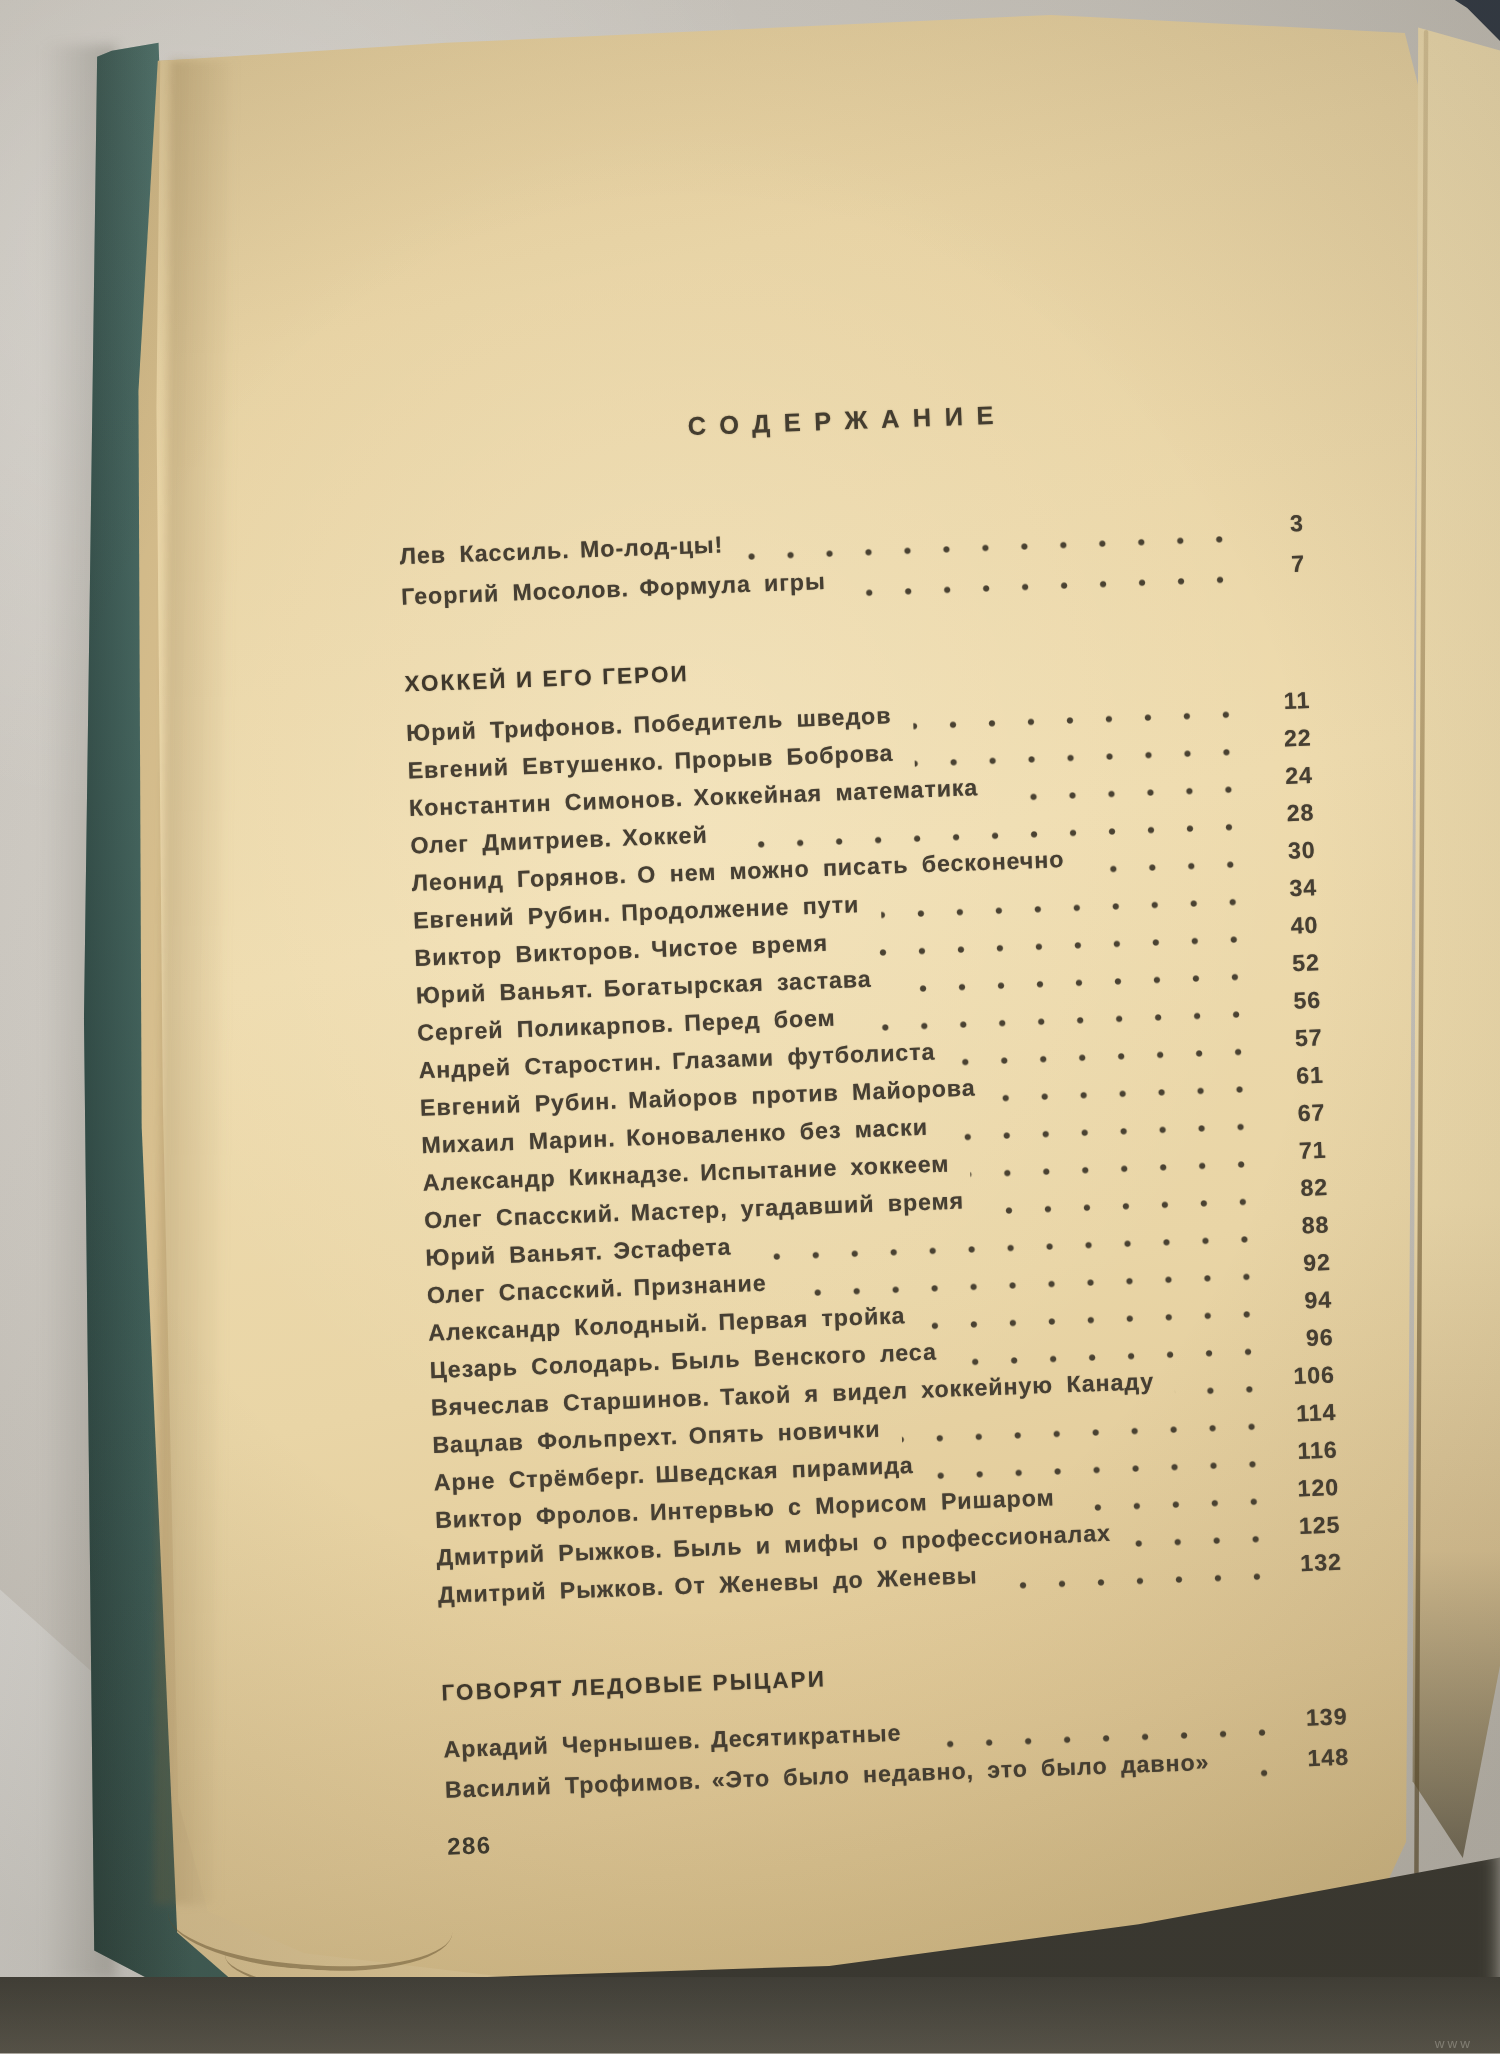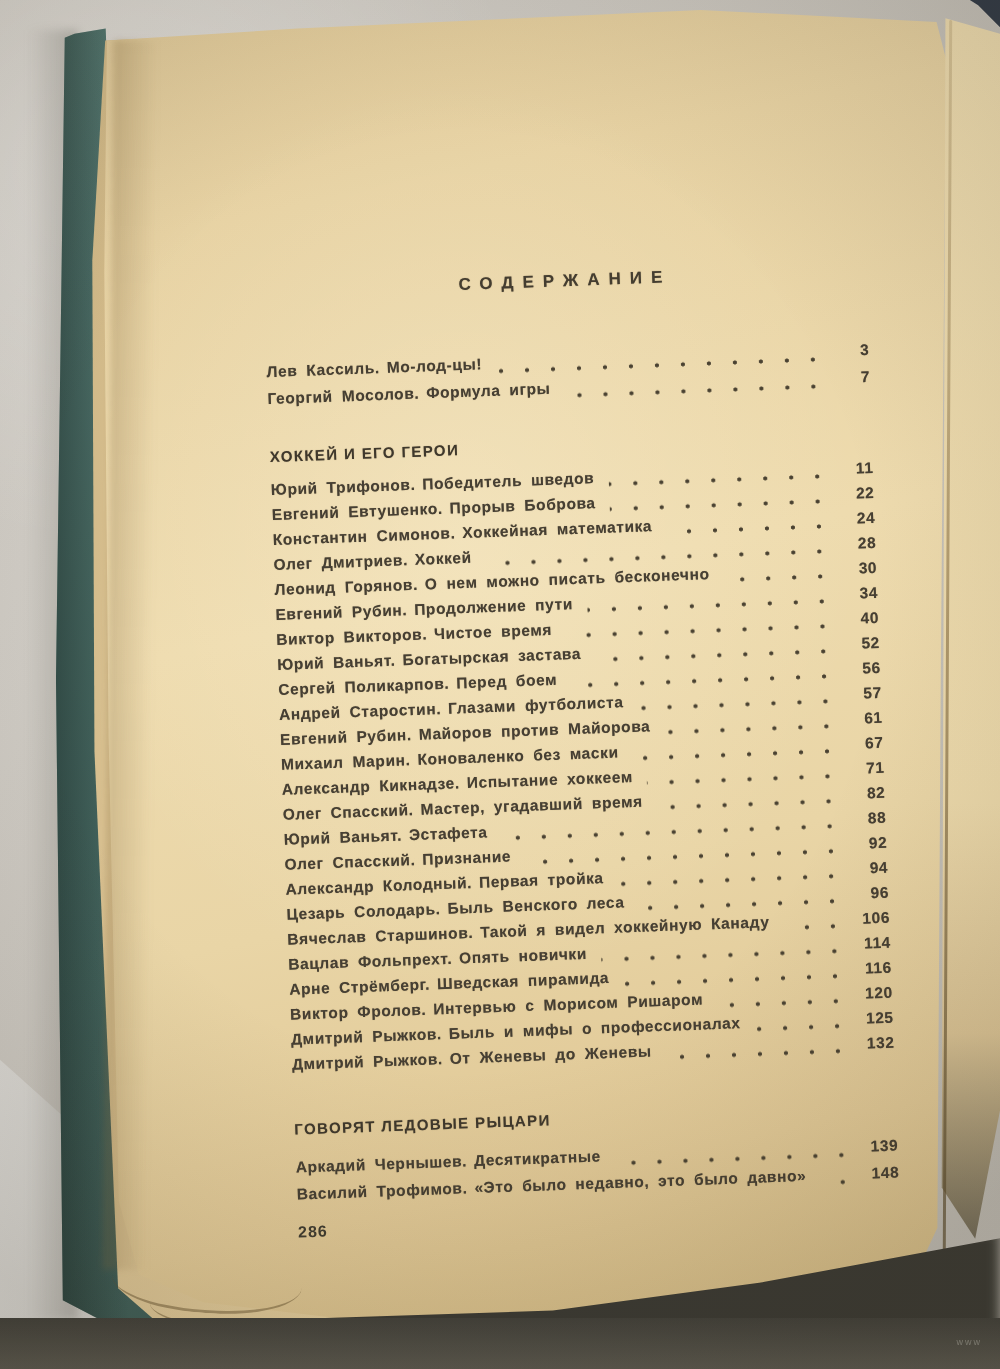--- a/index.html
+++ b/index.html
@@ -64,21 +64,21 @@
   .curl-shadow{position:absolute;left:140px;top:1230px;width:860px;height:139px;
     background:#3a3933;filter:blur(6px);
     clip-path:polygon(0 72%,18% 64%,48% 58%,72% 38%,100% 6%,100% 100%,0 100%);
   }
   .floor{position:absolute;left:0;top:1318px;width:1000px;height:51px;
     background:linear-gradient(180deg,#41403a 0%,#504e46 60%,#5a574e 100%);
   }
   .vignette{position:absolute;inset:0;pointer-events:none;
     background:radial-gradient(ellipse 75% 62% at 46% 44%, rgba(0,0,0,0) 55%, rgba(55,45,25,.14) 100%);
   }
-  .watermark{position:absolute;right:18px;bottom:22px;color:rgba(215,212,200,.35);
+  .watermark{position:absolute;right:18px;bottom:2px;color:rgba(215,212,200,.35);
     font-size:9px;letter-spacing:2px;}
   
   .content{position:absolute;left:255px;top:255px;width:645px;height:1010px;
     transform:rotate(-2.1deg);transform-origin:50% 50%;
     padding:14px 16px 0 26px;box-sizing:border-box;
     color:#463f33;font-weight:bold;
   }
   .toc-title{margin:2px 0 0;text-align:center;font-size:17px;letter-spacing:9px;
     color:#443d30;text-shadow:0 0 1px rgba(70,58,36,.45);}
   .front-list{margin-top:56px;}

